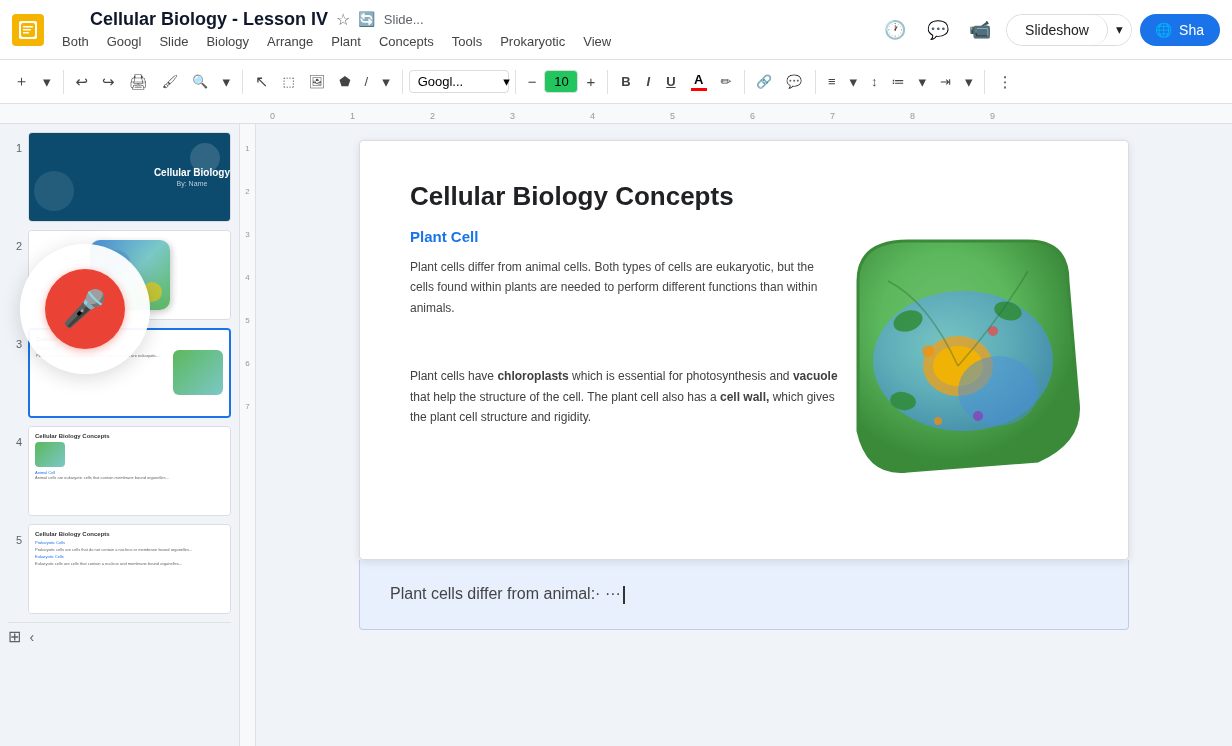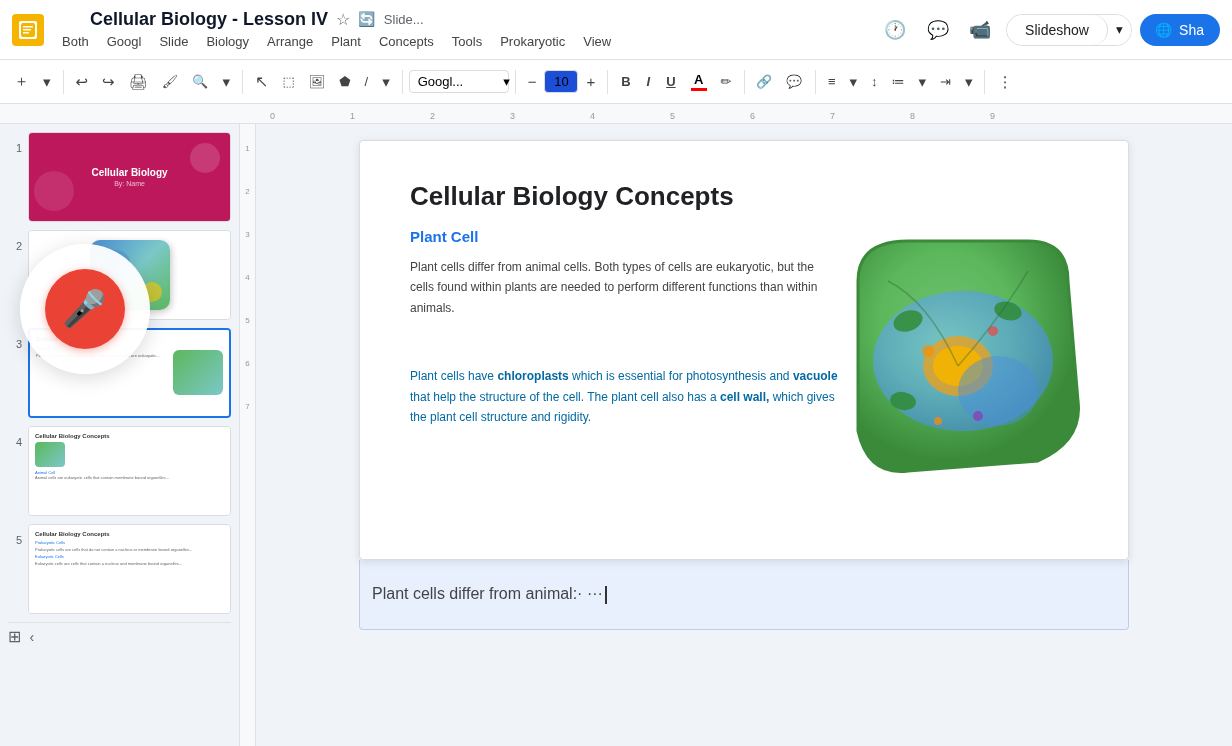--- a/index.html
+++ b/index.html
@@ -59,21 +59,21 @@
       display: flex; align-items: center;
     }
     .tb-sep { width: 1px; height: 24px; background: #e0e0e0; margin: 0 4px; }
     #font-select {
       border: 1px solid #dadce0; border-radius: 4px; padding: 3px 8px;
       font-size: 13px; width: 100px; background: #fff; cursor: pointer;
       display: flex; align-items: center; justify-content: space-between; gap: 40px;
     }
     #font-size-box {
       border: 1px solid #dadce0; border-radius: 4px; padding: 3px 6px;
-      font-size: 13px; width: 36px; text-align: center; background: #1d4ed8;
+      font-size: 13px; width: 36px; text-align: center; background: #22c55e;
     }
     #font-size-area { display: flex; align-items: center; gap: 2px; }
     .tb-icon-btn {
       font-size: 13px; font-weight: 700; color: #444; cursor: pointer;
       padding: 4px 7px; border-radius: 4px; border: none; background: transparent;
     }
     #text-color-btn {
       display: flex; flex-direction: column; align-items: center;
       cursor: pointer; padding: 4px 6px; border-radius: 4px;
     }
@@ -103,21 +103,21 @@
     .slide-row { display: flex; align-items: flex-start; gap: 6px; }
     .slide-num { font-size: 11px; color: #5f6368; width: 14px; text-align: right; margin-top: 10px; }
     .slide-thumb {
       flex: 1; border: 1.5px solid #dadce0; border-radius: 4px;
       overflow: hidden; cursor: pointer; position: relative;
       background: #fff; height: 100px;
     }
     .slide-thumb.selected { border: 2.5px solid #1a73e8; }
 
     
-    .s1-bg { background: #be185d; width: 100%; height: 100%; display: flex; align-items: center; justify-content: center; position: relative; }
+    .s1-bg { background: #0c4a6e; width: 100%; height: 100%; display: flex; align-items: center; justify-content: flex-end; position: relative; }
     .s1-title { font-size: 10px; font-weight: 700; color: #fff; text-align: center; }
     .s1-subtitle { font-size: 7px; color: rgba(255,255,255,0.7); text-align: center; margin-top: 2px; }
     .s1-circle { position: absolute; top: 10px; right: 10px; width: 30px; height: 30px; border-radius: 50%; background: rgba(255,255,255,0.15); }
     .s1-circle2 { position: absolute; bottom: 10px; left: 5px; width: 40px; height: 40px; border-radius: 50%; background: rgba(255,255,255,0.1); }
 
     
     .s2-bg { background: #fff; width: 100%; height: 100%; display: flex; align-items: center; justify-content: center; }
 
     
     .s3-bg { background: #fff; width: 100%; height: 100%; padding: 6px; }
@@ -391,21 +391,21 @@
       <span>7</span>
     </div>
 
     <div id="canvas-area" style="flex:1; background:#f0f4f9; display:flex; flex-direction:column; align-items:center; padding:16px 16px 0; overflow:hidden; position:relative;">
 
       <div id="slide-main">
         <div id="slide-content">
           <h1 id="slide-main-title" style="font-size:26px; font-weight:700; color:#202124; margin-bottom:16px;">Cellular Biology Concepts</h1>
           <h3 id="plant-cell-heading" style="font-size:15px; color:#1a73e8; font-weight:600; margin-bottom:12px;">Plant Cell</h3>
           <p class="slide-body-text" style="font-size:12px; color:#444; line-height:1.7; max-width:430px; margin-bottom:12px;">Plant cells differ from animal cells. Both types of cells are eukaryotic, but the cells found within plants are needed to perform different functions than within animals.</p>
-          <p class="slide-body-text" style="font-size:12px; color:#0369a1; line-height:1.7; max-width:430px;margin-top:48px;">
+          <p class="slide-body-text" style="font-size:12px; color:#404040; line-height:1.7; max-width:430px;margin-top:48px;">
             <span>Plant cells have </span><strong>chloroplasts</strong><span> which is essential for photosynthesis and </span><strong>vacuole</strong><span> that help the structure of the cell. The plant cell also has a </span><strong>cell wall,</strong><span> which gives the plant cell structure and rigidity.</span>
           </p>
         </div>
 
         <div id="cell-image">
           <svg width="270" height="270" viewBox="0 0 270 270" xmlns="http://www.w3.org/2000/svg">
 
             <defs>
               <radialGradient id="cellGrad" cx="40%" cy="35%" r="60%">
                 <stop offset="0%" stop-color="#6dbf6d"></stop>
@@ -435,20 +435,20 @@
             <circle cx="165" cy="110" r="5" fill="#e44" opacity="0.7"></circle>
             <circle cx="150" cy="195" r="5" fill="#9c27b0" opacity="0.6"></circle>
             <circle cx="110" cy="200" r="4" fill="#ff8c00" opacity="0.7"></circle>
 
             <path d="M60,60 Q100,80 130,145" stroke="#2d6a2d" stroke-width="1.5" fill="none" opacity="0.4"></path>
             <path d="M200,50 Q170,100 130,145" stroke="#2d6a2d" stroke-width="1.5" fill="none" opacity="0.4"></path>
           </svg>
         </div>
       </div>
 
-      <div style="width:770px; background:#e8f0fe; border:1px solid #c5cae9; border-top:none; border-radius:0 0 4px 4px; height:70px; display:flex; align-items:center; padding:0 12px; margin-top:0;">
+      <div style="width:770px; background:#e8f0fe; border:1px solid #c5cae9; border-top:none; border-radius:0 0 4px 4px; height:70px; display:flex; align-items:center; padding:0 30px; margin-top:0;">
         <span style="font-size:16px; color:#444;">Plant cells differ from animal:· ···<span id="cursor"></span></span>
       </div>
 
     </div>
   </div>
 
 </div>
 
 </body></html>

